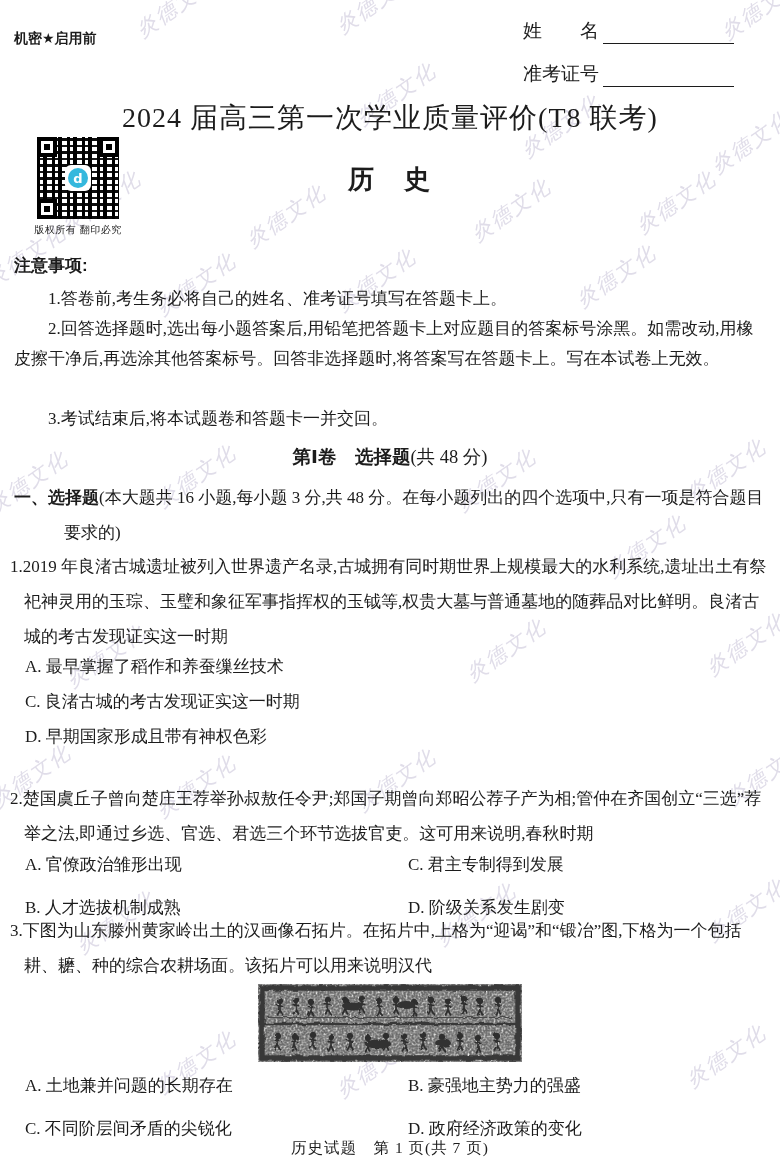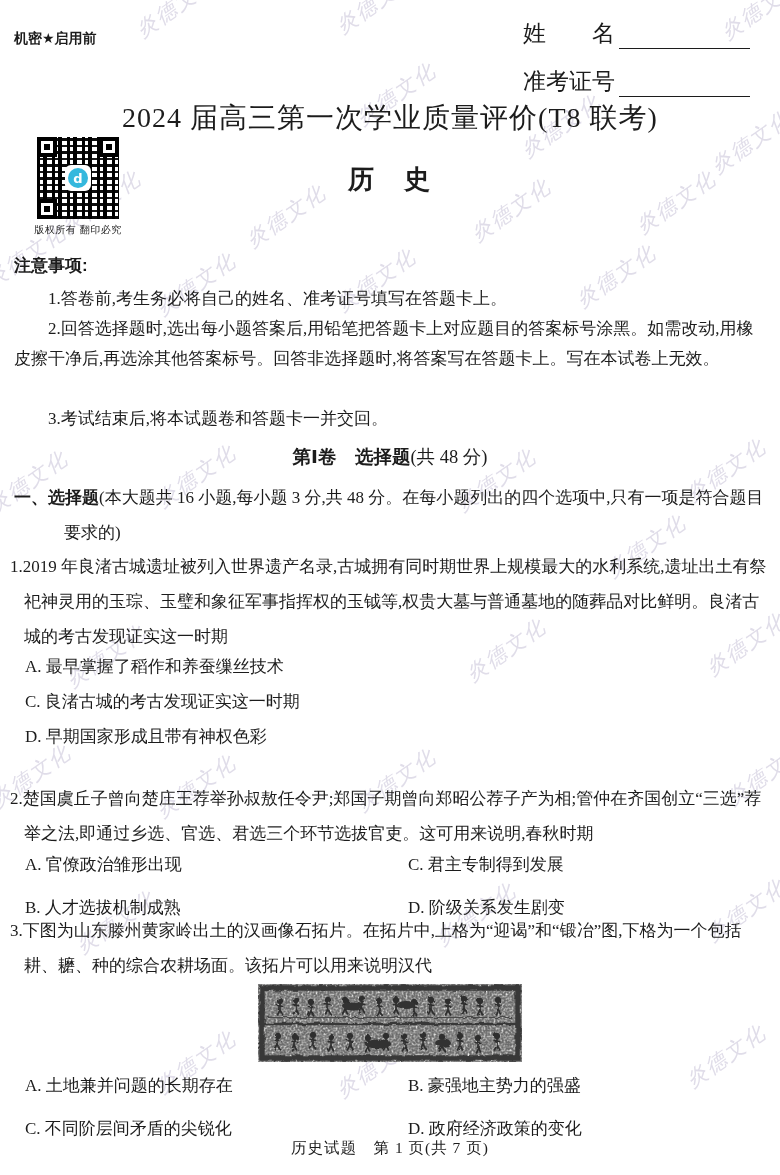--- a/index.html
+++ b/index.html
@@ -16,21 +16,21 @@
   
   .wm {
     position:absolute; white-space:nowrap;
     font-family:"DejaVu Serif",serif; font-style:italic;
     font-size:21px; color:#e0dde9; letter-spacing:2px;
     transform:rotate(-35deg); pointer-events:none; user-select:none;
   }
 
   
   .confidential { left:14px; top:30px; font-size:14px; }
-  .fill-row { font-size:23px; white-space:nowrap; }
+  .fill-row { font-size:19px; white-space:nowrap; }
   .fill-line { display:inline-block; width:131px; border-bottom:1.5px solid #1c1c1c; height:21px; vertical-align:bottom; margin-left:4px; }
   .paper-title { left:0; top:99px; width:780px; text-align:center; font-size:28px; letter-spacing:1px; }
   .subject { left:0; top:162px; width:780px; text-align:center; font-size:26px; font-weight:bold; letter-spacing:2px; }
 
   
   .qr-wrap { left:28px; top:137px; width:100px; text-align:center; }
   .qr {
     position:relative; width:82px; height:82px; margin:0 auto;
     background:
       repeating-linear-gradient(0deg,  rgba(0,0,0,0.95) 0 3px, transparent 3px 7px, rgba(0,0,0,0.9) 7px 9px, transparent 9px 13px),

